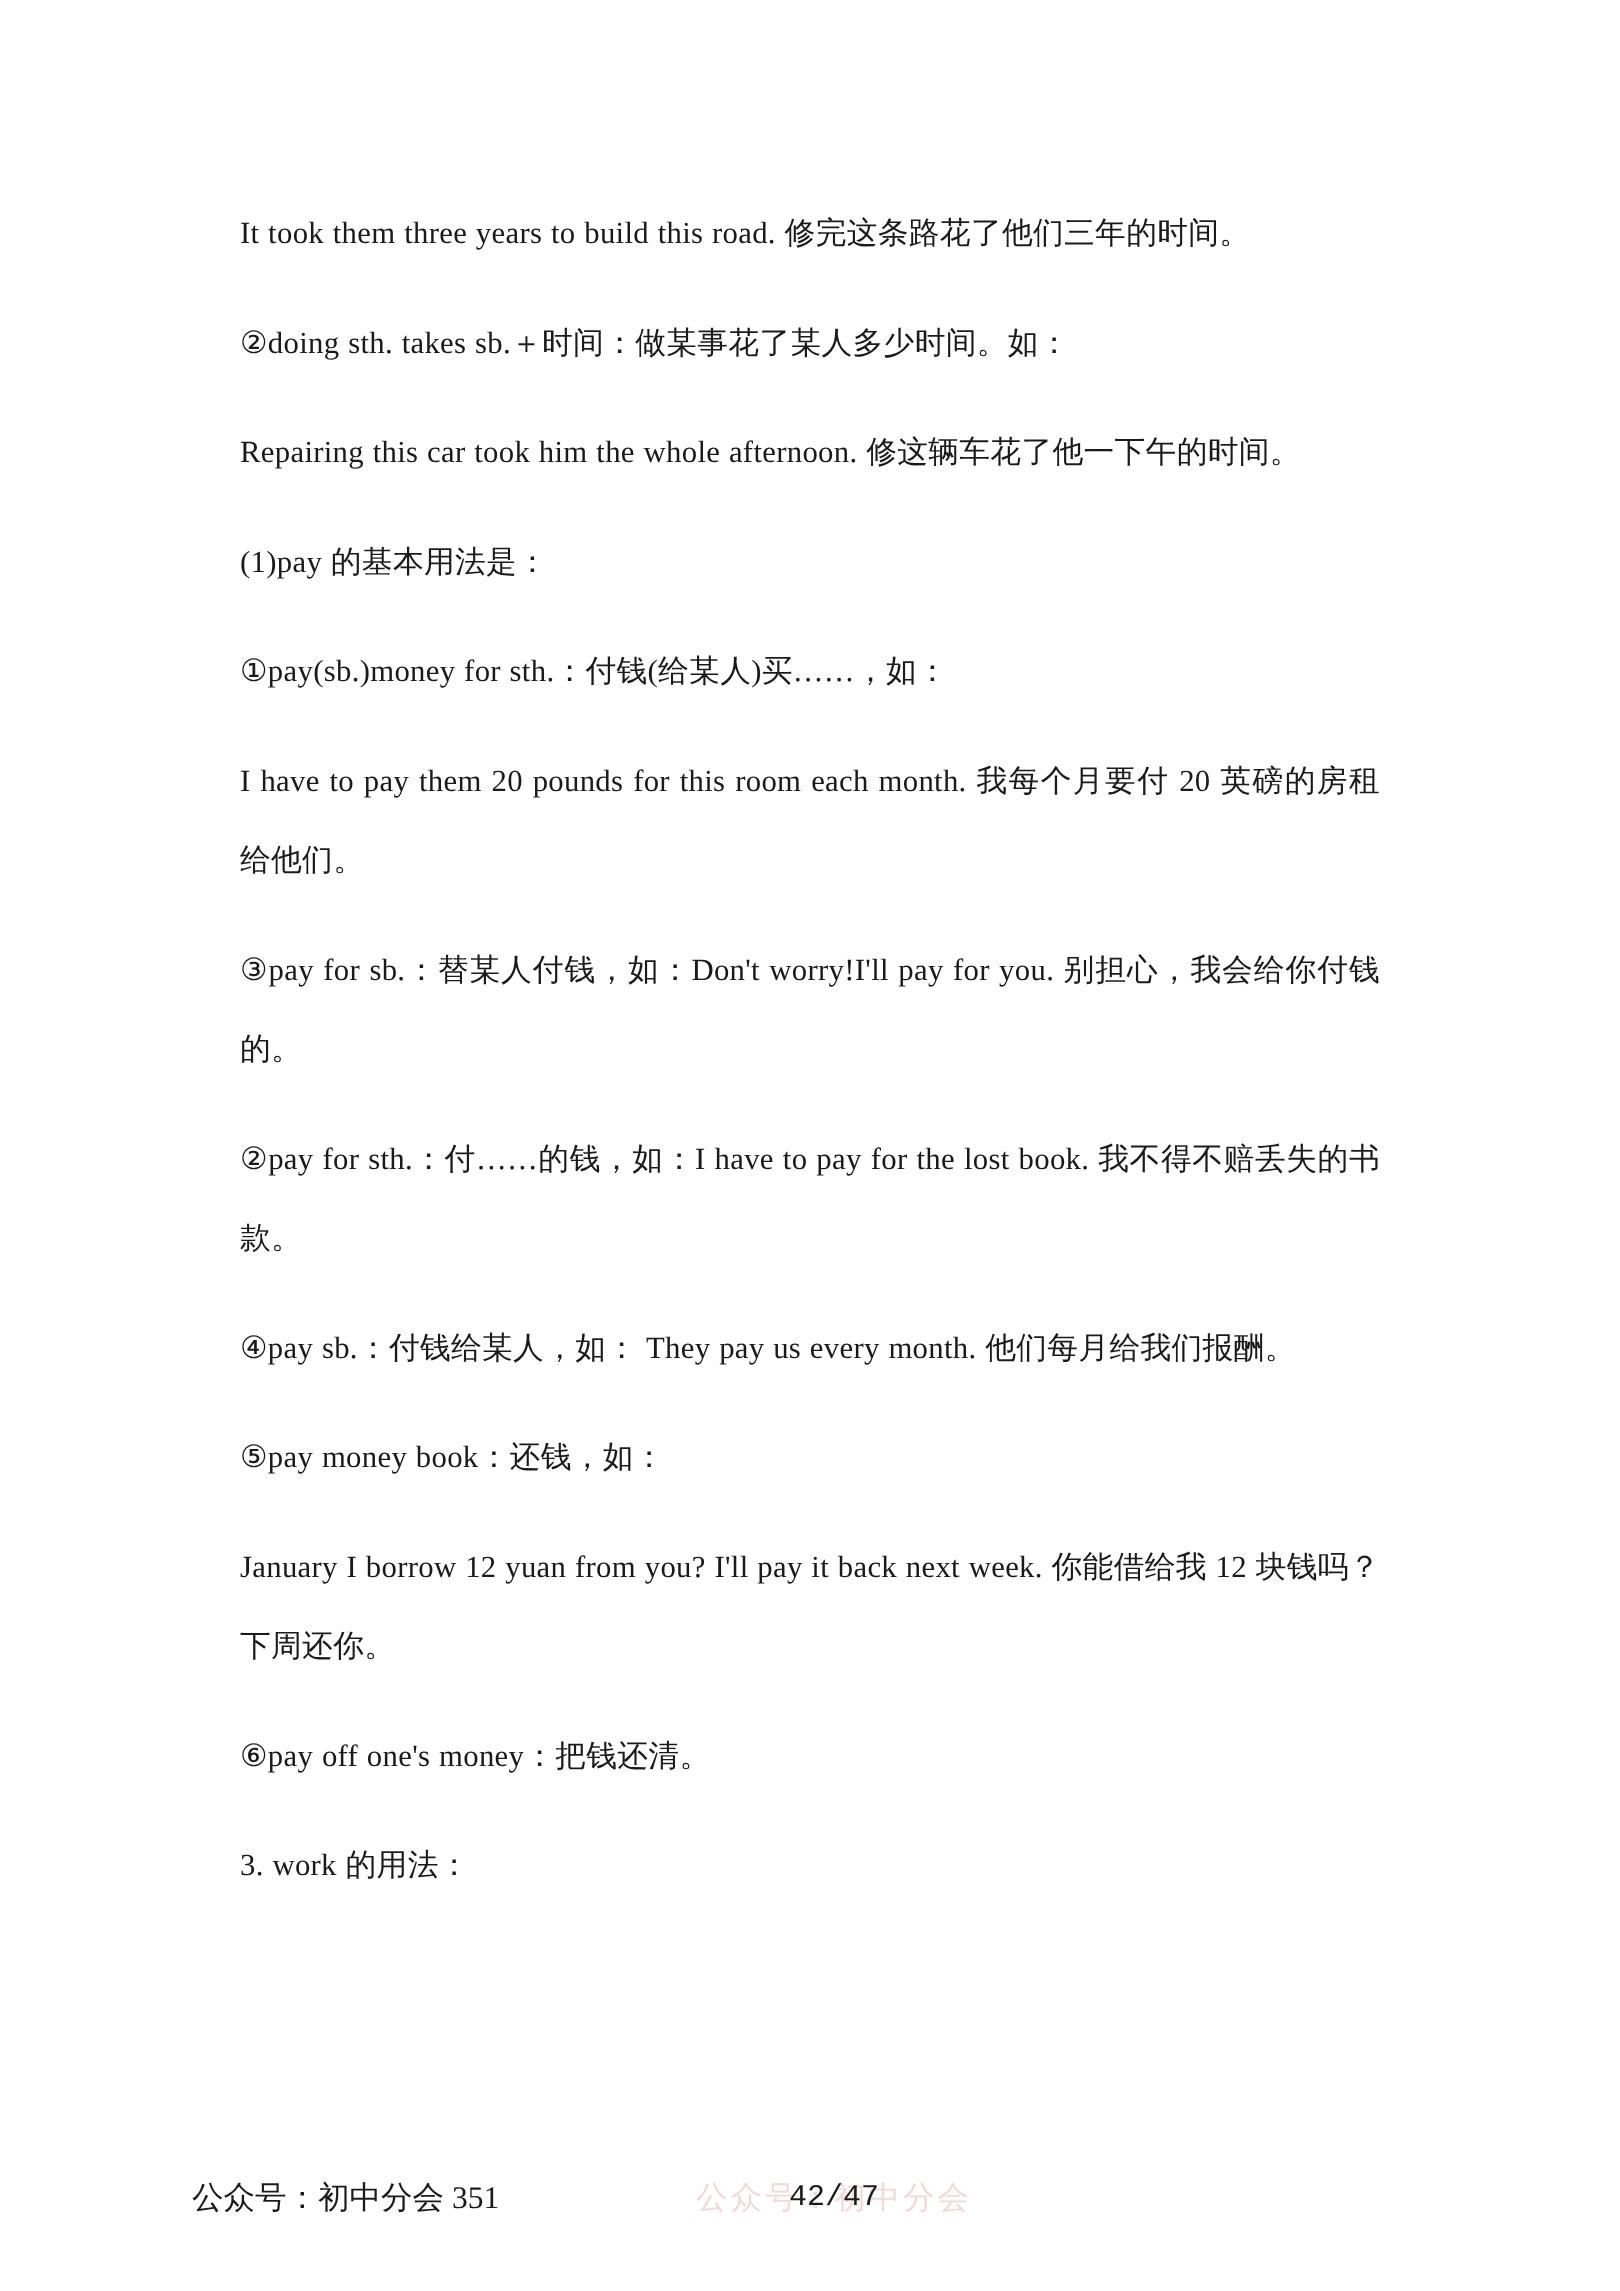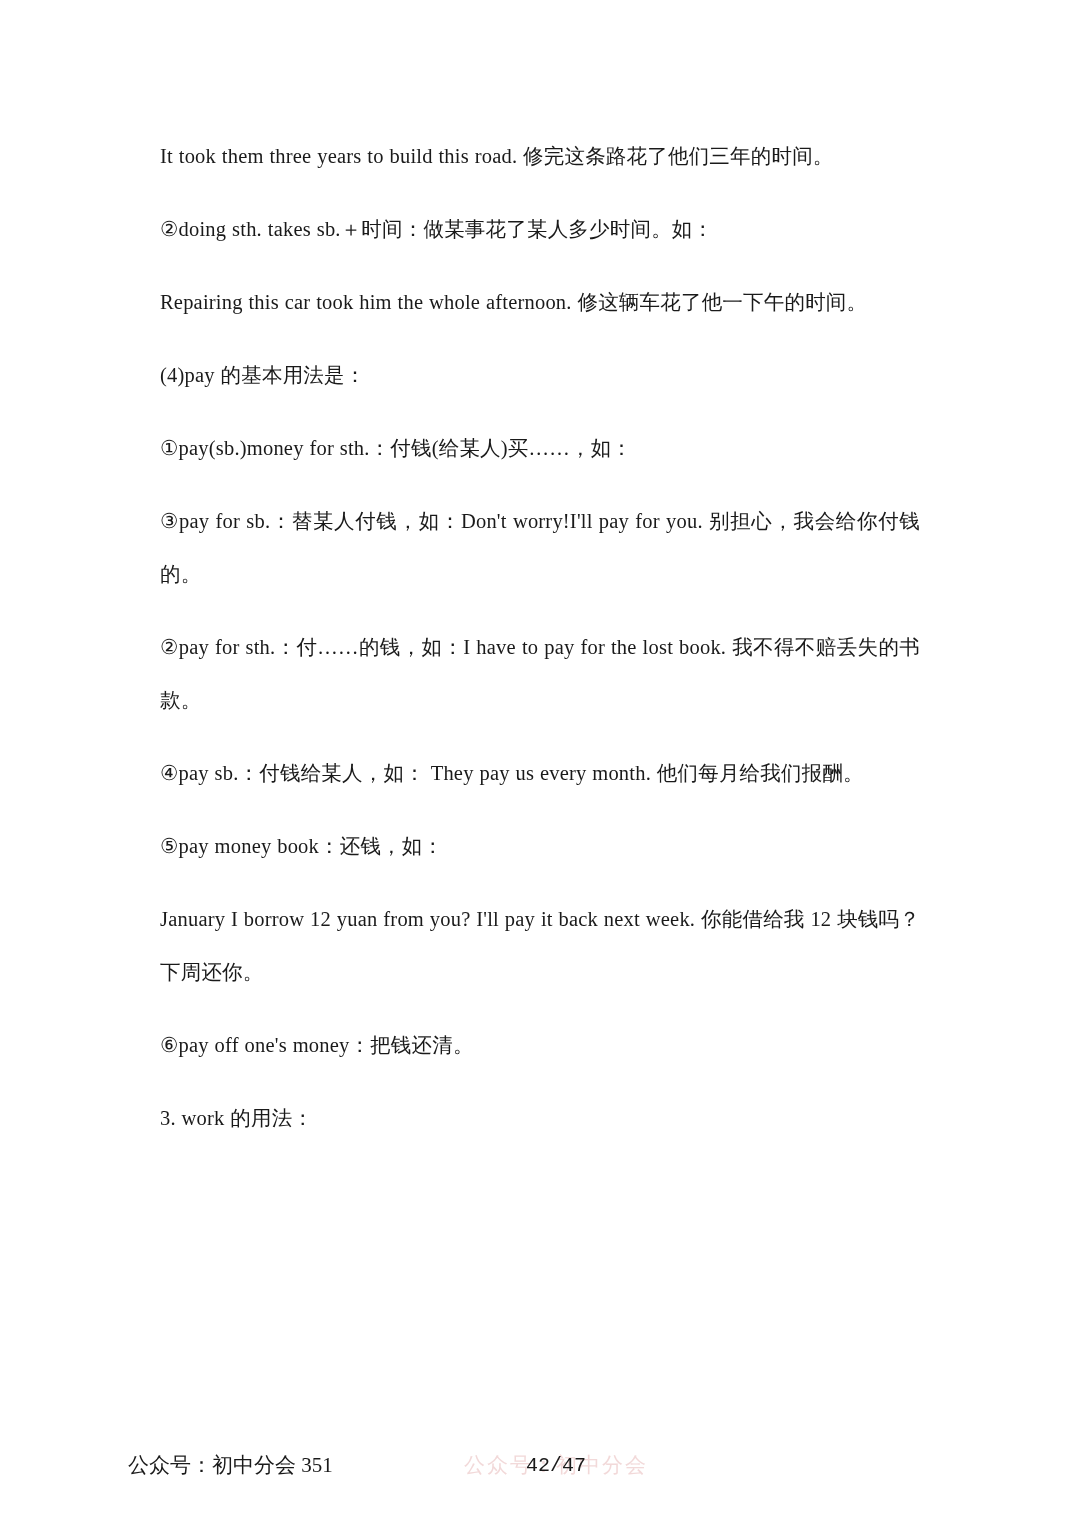--- a/index.html
+++ b/index.html
@@ -81,22 +81,23 @@
 </style>
 </head>
 <body>
 
 <div class="page">
 
   <div class="content">
     <p class="para">It took them three years to build this road. 修完这条路花了他们三年的时间。</p>
     <p class="para">②doing sth. takes sb.＋时间：做某事花了某人多少时间。如：</p>
     <p class="para">Repairing this car took him the whole afternoon. 修这辆车花了他一下午的时间。</p>
-    <p class="para">(4)pay 的基本用法是：</p>
+    <p class="para">(1)pay 的基本用法是：</p>
     <p class="para">①pay(sb.)money for sth.：付钱(给某人)买……，如：</p>
+    <p class="para">I have to pay them 20 pounds for this room each month. 我每个月要付 20 英磅的房租给他们。</p>
     <p class="para">③pay for sb.：替某人付钱，如：Don't worry!I'll pay for you. 别担心，我会给你付钱的。</p>
     <p class="para">②pay for sth.：付……的钱，如：I have to pay for the lost book. 我不得不赔丢失的书款。</p>
     <p class="para">④pay sb.：付钱给某人，如： They pay us every month. 他们每月给我们报酬。</p>
     <p class="para">⑤pay money book：还钱，如：</p>
     <p class="para">January I borrow 12 yuan from you? I'll pay it back next week. 你能借给我 12 块钱吗？下周还你。</p>
     <p class="para">⑥pay off one's money：把钱还清。</p>
     <p class="para">3. work 的用法：</p>
   </div>
 
   <div class="footer">

